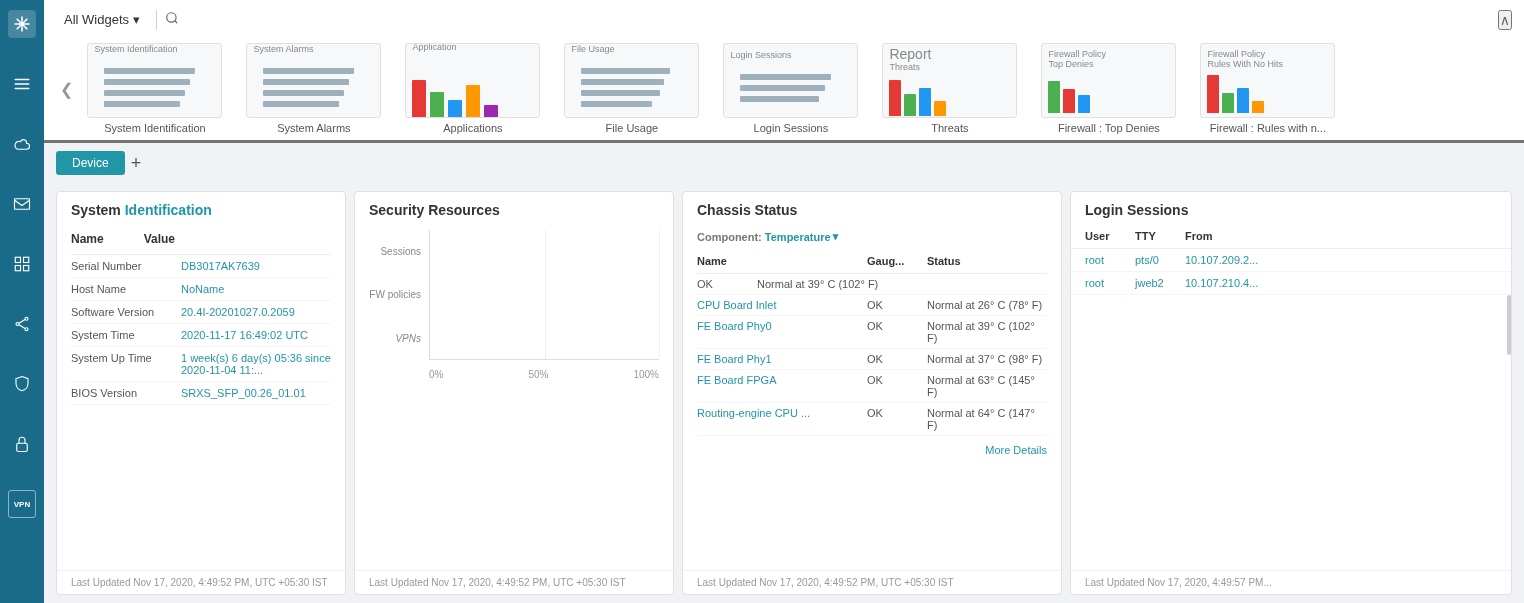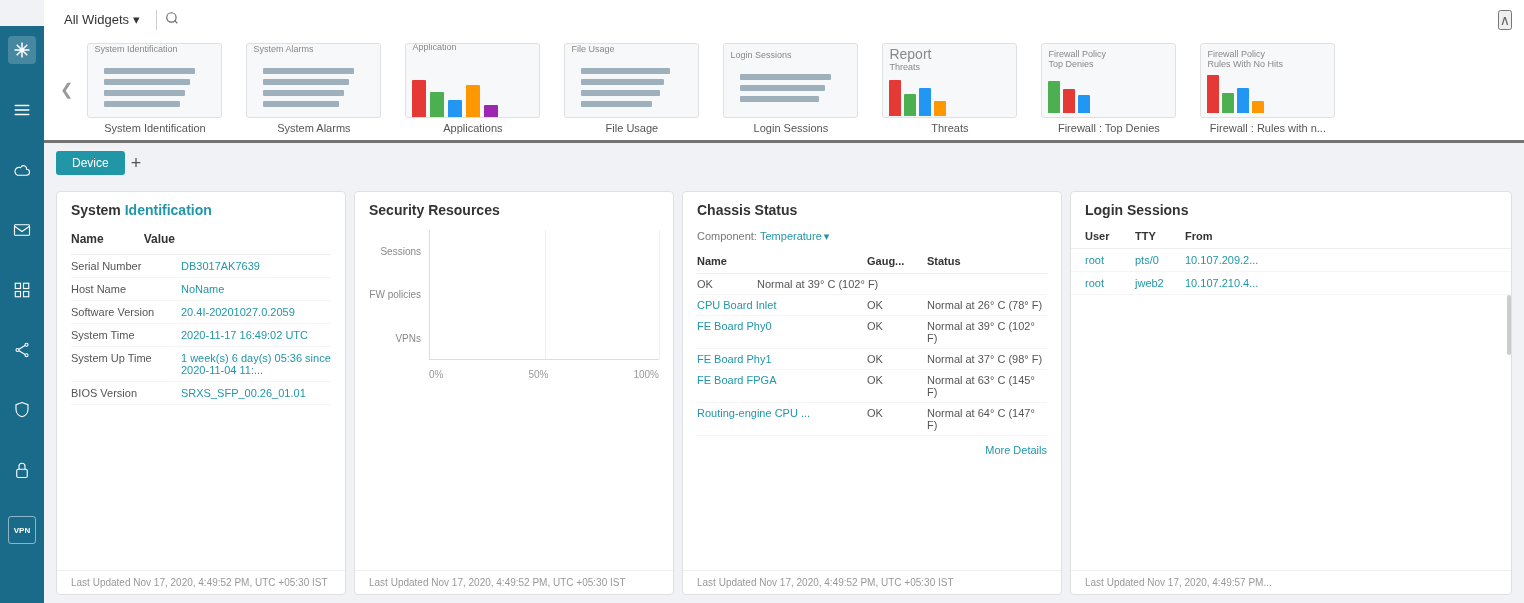--- a/index.html
+++ b/index.html
@@ -8,21 +8,20 @@
     
     .sidebar {
       width: 44px;
       background: #1a6b8a;
       display: flex;
       flex-direction: column;
       align-items: center;
       padding-top: 10px;
       gap: 32px;
       flex-shrink: 0;
-      margin-top: 26px;
     }
     .sidebar-icon {
       width: 28px; height: 28px;
       display: flex; align-items: center; justify-content: center;
       color: rgba(255,255,255,0.8);
       cursor: pointer;
       font-size: 16px;
       border-radius: 4px;
     }
     .sidebar-icon.active { background: rgba(255,255,255,0.2); }
@@ -179,23 +178,23 @@
     .sys-id-row .label { width: 110px; color: #555; flex-shrink: 0; }
     .sys-id-row .value { color: #2196a7; }
 
     
     .sec-res-card { width: 320px; flex-shrink: 0; }
     .sec-res-body { padding: 4px 14px 8px; flex: 1; display: flex; flex-direction: column; }
 
     
     .chassis-card { width: 380px; flex-shrink: 0; }
     .chassis-component-bar {
-      display: flex; align-items: flex-start;
+      display: flex; align-items: flex-end;
       padding: 4px 14px 8px;
-      font-size: 11px; color: #777;
+      font-size: 11px; color: #777; font-weight: bold;
     }
     .chassis-table { padding: 0 14px 4px; }
     .chassis-col-headers {
       display: flex;
       font-weight: 600; font-size: 11px;
       padding: 4px 0 6px;
       border-bottom: 1px solid #eee;
     }
     .chassis-col-headers .c1 { width: 170px; }
     .chassis-col-headers .c2 { width: 60px; }
@@ -488,21 +487,21 @@
     </div>
 
     <div class="widget-card sec-res-card">
       <div class="card-title">Security Resources</div>
       <div class="sec-res-body">
         <div style="position:relative; height:150px; margin-bottom:4px;">
 
           <div style="position:absolute; left:0; top:0; bottom:20px; width:58px; display:flex; flex-direction:column; justify-content:space-around; align-items:flex-end; padding-right:6px;">
             <span style="font-size:10px; color:#888;">Sessions</span>
             <span style="font-size:10px; color:#888;">FW policies</span>
-            <span style="font-size:10px; color:#888;">VPNs</span>
+            <span style="font-size:10px; color:#888;font-style:italic;">VPNs</span>
           </div>
 
           <div style="position:absolute; left:60px; right:0; top:0; bottom:20px; border-left:1px solid #ddd; border-bottom:1px solid #ddd;">
 
             <div style="position:absolute; left:50%; top:0; bottom:0; width:1px; background:#f0f0f0;"></div>
             <div style="position:absolute; left:100%; top:0; bottom:0; width:1px; background:#f0f0f0;"></div>
 
             <div style="position:absolute; top:15%; left:0; height:14px;">
               <div style="height:100%; width:3%; background:#4caf50; border-radius:0 1px 1px 0;"></div>
             </div>

